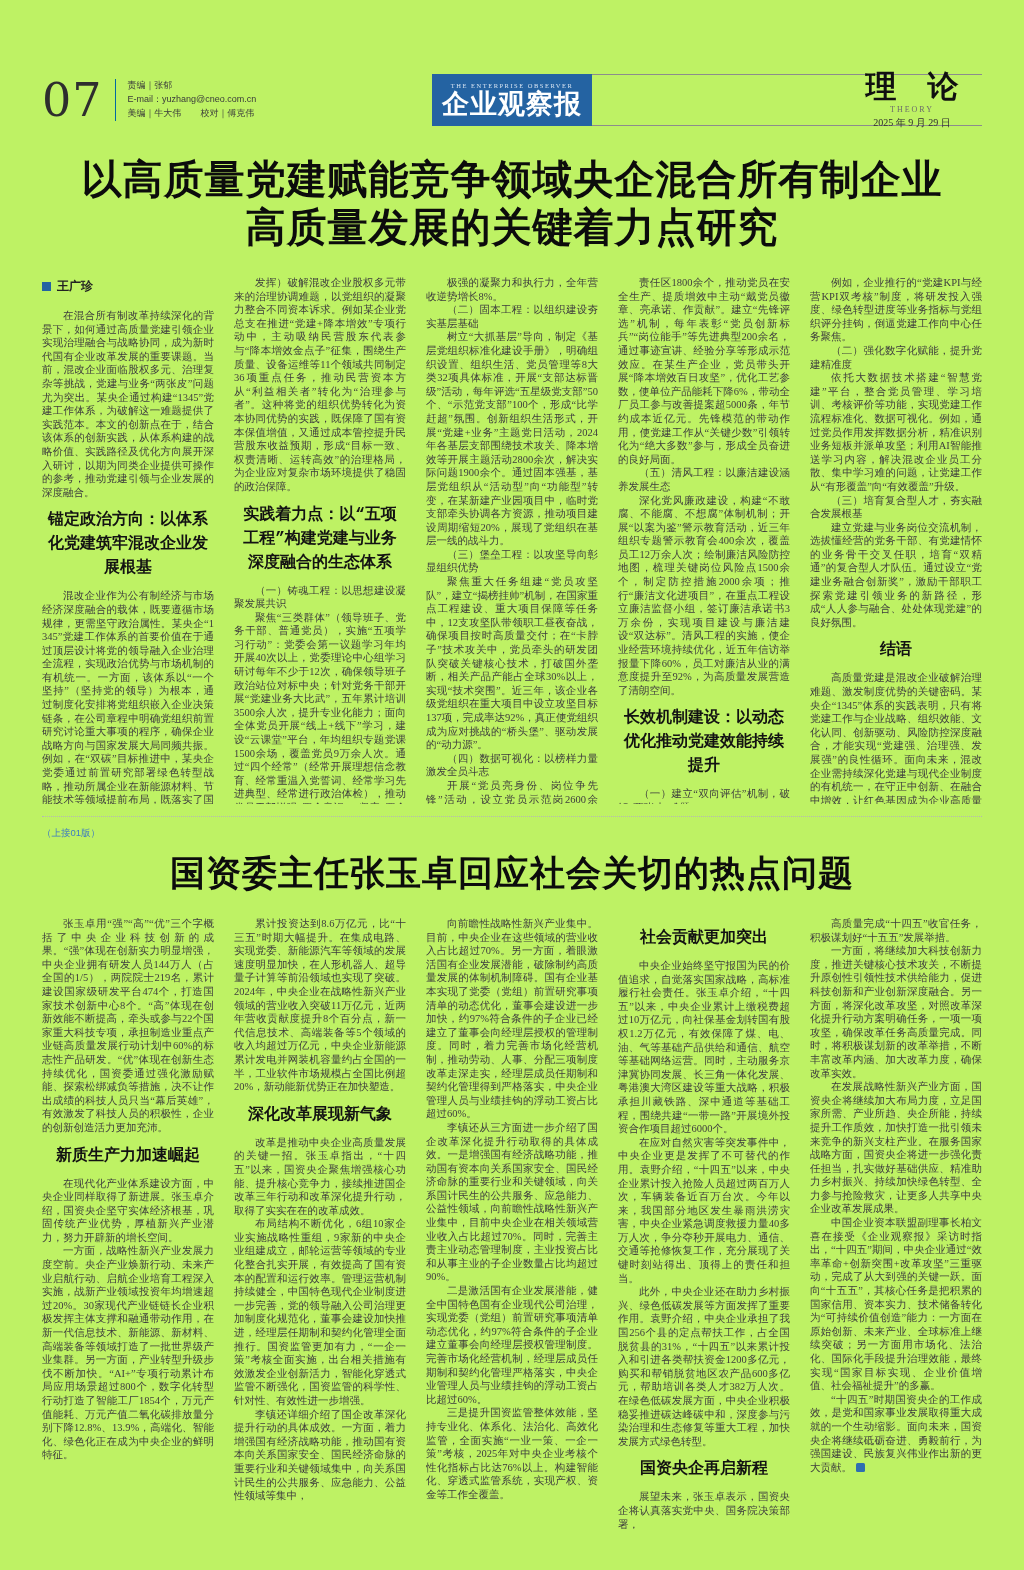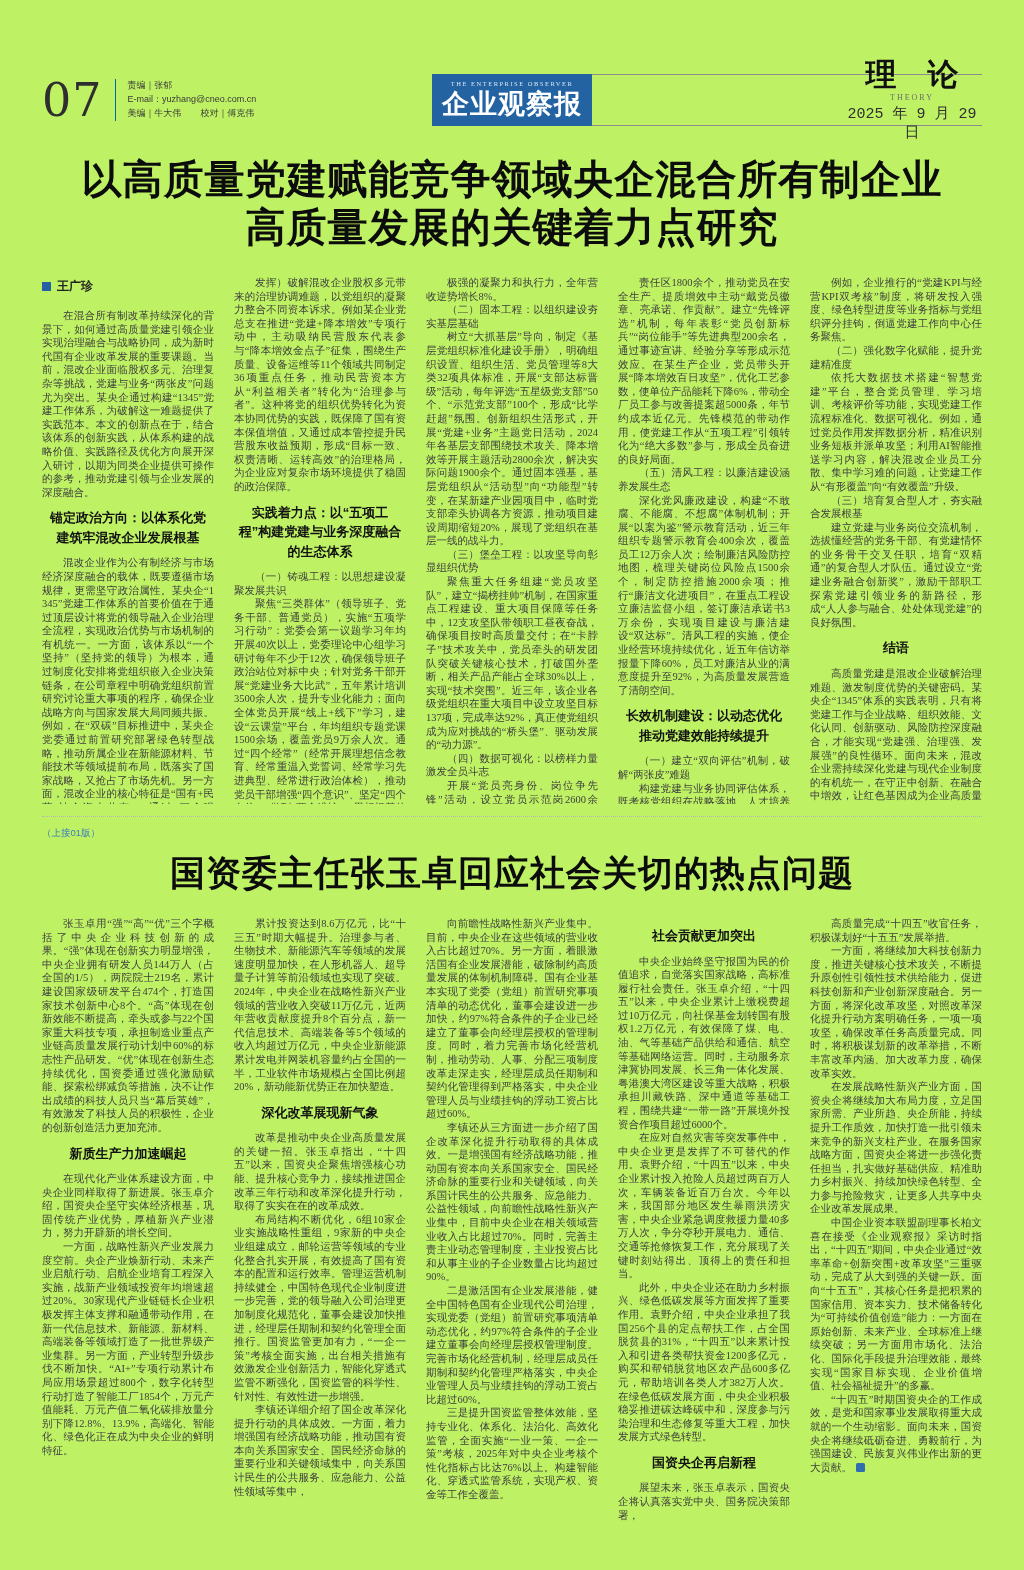--- a/index.html
+++ b/index.html
@@ -8,40 +8,40 @@
     box-sizing:border-box; padding:74px 42px 18px 42px; position:relative;
     font-family:"Liberation Serif","DejaVu Serif",serif; color:#3d3d3d; overflow:hidden;
   }
   
   .masthead { display:flex; align-items:stretch; height:52px; }
   .mast-left { flex:1 1 0; display:flex; align-items:center; }
   .page-num { font-family:"DejaVu Serif",serif; font-size:46px; line-height:1; color:#2e2e2e; letter-spacing:1px; }
   .editors { margin-left:12px; padding-left:12px; border-left:1px solid #0369a1;
              font-family:"Liberation Sans","DejaVu Sans",sans-serif; font-size:9px; color:#3a3a3a; line-height:1.55; }
   .mast-brand { width:152px; background:#2463a2; color:#fff; text-align:center;
-                display:flex; flex-direction:column; justify-content:space-between; padding:6px 4px; }
+                display:flex; flex-direction:column; justify-content:flex-end; padding:6px 4px; }
   .brand-en { font-size:6.5px; letter-spacing:1.5px; color:#d7e4f2; font-family:"Liberation Serif",serif; }
   .brand-cn { font-size:27px; font-weight:bold; letter-spacing:1px; line-height:1.15; }
   .mast-right { flex:1 1 0; display:flex; flex-direction:column; align-items:flex-end; justify-content:center;
                 border-top:1px solid #8c8c8c; border-bottom:1px solid #8c8c8c; }
   .sec-box { width:140px; text-align:center; }
   .section-cn { font-size:31px; font-weight:bold; color:#101010; line-height:1.1; }
   .section-en { font-size:8px; color:#6b6b6b; letter-spacing:2px; margin-top:1px; }
-  .pub-date { font-size:15px; color:#2f2f2f; margin-top:2px; font-family:Liberation Mono, monospace; }
+  .pub-date { font-size:10px; color:#2f2f2f; margin-top:2px; font-family:Liberation Serif, serif; }
   
   .headline1 { text-align:center; font-size:40px; font-weight:900; color:#0c0c0c;
                line-height:1.2; letter-spacing:1px; margin:30px 0 24px 0; }
   
   .cols { display:flex; gap:20px; }
   .col { flex:1 1 0; min-width:0; overflow:hidden; }
   .cols-a1 { height:528px; }
   .cols-a2 { height:612px; }
   .para { font-size:10.5px; line-height:13.6px; text-align:justify; text-indent:2em;
           margin:0; color:#3d3d3d; word-break:break-all; }
-  .col-head { font-family:Liberation Sans, sans-serif; font-size:13px; font-weight:bold;
+  .col-head { font-family:Liberation Mono, monospace; font-size:16px; font-weight:bold;
               color:#121212; text-align:center; line-height:1.5; margin:9px 2px; }
   .author { display:flex; align-items:center; gap:6px; margin:2px 0 14px 0;
             font-family:"Liberation Sans",sans-serif; font-size:12px; font-weight:bold; color:#222; }
   .sq { width:9px; height:9px; background:#2463a2; display:inline-block; flex:0 0 auto; }
   .pend::after { content:""; display:inline-block; width:9px; height:9px; background:#2f6fb0;
                  border-radius:1.5px; margin-left:4px; vertical-align:-1px; }
   
   .jump { border-top:1px dotted #b5b5b5; margin-top:12px; padding-top:5px; }
   .jump-note { font-family:"Liberation Sans",sans-serif; font-size:9.5px; color:#3f7cc0; }
   .headline2 { text-align:center; font-size:35px; font-weight:700; color:#0c0c0c;
@@ -102,21 +102,21 @@
     <div class="col">
         <p class="para">极强的凝聚力和执行力，全年营收逆势增长8%。</p>
         <p class="para">（二）固本工程：以组织建设夯实基层基础</p>
         <p class="para">树立“大抓基层”导向，制定《基层党组织标准化建设手册》，明确组织设置、组织生活、党员管理等8大类32项具体标准，开展“支部达标晋级”活动，每年评选“五星级党支部”50个、“示范党支部”100个，形成“比学赶超”氛围。创新组织生活形式，开展“党建+业务”主题党日活动，2024年各基层支部围绕技术攻关、降本增效等开展主题活动2800余次，解决实际问题1900余个。通过固本强基，基层党组织从“活动型”向“功能型”转变，在某新建产业园项目中，临时党支部牵头协调各方资源，推动项目建设周期缩短20%，展现了党组织在基层一线的战斗力。</p>
         <p class="para">（三）堡垒工程：以攻坚导向彰显组织优势</p>
         <p class="para">聚焦重大任务组建“党员攻坚队”，建立“揭榜挂帅”机制，在国家重点工程建设、重大项目保障等任务中，12支攻坚队带领职工昼夜奋战，确保项目按时高质量交付；在“卡脖子”技术攻关中，党员牵头的研发团队突破关键核心技术，打破国外垄断，相关产品产能占全球30%以上，实现“技术突围”。近三年，该企业各级党组织在重大项目中设立攻坚目标137项，完成率达92%，真正使党组织成为应对挑战的“桥头堡”、驱动发展的“动力源”。</p>
         <p class="para">（四）数据可视化：以榜样力量激发全员斗志</p>
         <p class="para">开展“党员亮身份、岗位争先锋”活动，设立党员示范岗2600余个、党员</p>
       </div>
     <div class="col">
-        <p class="para">责任区1800余个，推动党员在安全生产、提质增效中主动“戴党员徽章、亮承诺、作贡献”。建立“先锋评选”机制，每年表彰“党员创新标兵”“岗位能手”等先进典型200余名，通过事迹宣讲、经验分享等形成示范效应。在某生产企业，党员带头开展“降本增效百日攻坚”，优化工艺参数，使单位产品能耗下降6%，带动全厂员工参与改善提案超5000条，年节约成本近亿元。先锋模范的带动作用，使党建工作从“五项工程”引领转化为“绝大多数”参与，形成全员奋进的良好局面。</p>
+        <p class="para">责任区1800余个，推动党员在安全生产、提质增效中主动“戴党员徽章、亮承诺、作贡献”。建立“先锋评选”机制，每年表彰“党员创新标兵”“岗位能手”等先进典型200余名，通过事迹宣讲、经验分享等形成示范效应。在某生产企业，党员带头开展“降本增效百日攻坚”，优化工艺参数，使单位产品能耗下降6%，带动全厂员工参与改善提案超5000条，年节约成本近亿元。先锋模范的带动作用，使党建工作从“关键少数”引领转化为“绝大多数”参与，形成全员奋进的良好局面。</p>
         <p class="para">（五）清风工程：以廉洁建设涵养发展生态</p>
         <p class="para">深化党风廉政建设，构建“不敢腐、不能腐、不想腐”体制机制；开展“以案为鉴”警示教育活动，近三年组织专题警示教育会400余次，覆盖员工12万余人次；绘制廉洁风险防控地图，梳理关键岗位风险点1500余个，制定防控措施2000余项；推行“廉洁文化进项目”，在重点工程设立廉洁监督小组，签订廉洁承诺书3万余份，实现项目建设与廉洁建设“双达标”。清风工程的实施，使企业经营环境持续优化，近五年信访举报量下降60%，员工对廉洁从业的满意度提升至92%，为高质量发展营造了清朗空间。</p>
         <h3 class="col-head">长效机制建设：以动态优化推动党建效能持续提升</h3>
         <p class="para">（一）建立“双向评估”机制，破解“两张皮”难题</p>
         <p class="para">构建党建与业务协同评估体系，既考核党组织在战略落地、人才培养等方面的贡献度，又将业务指标完成情况纳入党建成效评价，避免“各吹各的号”。</p>
       </div>
     <div class="col">
         <p class="para">例如，企业推行的“党建KPI与经营KPI双考核”制度，将研发投入强度、绿色转型进度等业务指标与党组织评分挂钩，倒逼党建工作向中心任务聚焦。</p>
         <p class="para">（二）强化数字化赋能，提升党建精准度</p>
         <p class="para">依托大数据技术搭建“智慧党建”平台，整合党员管理、学习培训、考核评价等功能，实现党建工作流程标准化、数据可视化。例如，通过党员作用发挥数据分析，精准识别业务短板并派单攻坚；利用AI智能推送学习内容，解决混改企业员工分散、集中学习难的问题，让党建工作从“有形覆盖”向“有效覆盖”升级。</p>
@@ -134,21 +134,21 @@
   <h2 class="headline2">国资委主任张玉卓回应社会关切的热点问题</h2>
 
   <section class="cols cols-a2">
     <div class="col">
         <p class="para">张玉卓用“强”“高”“优”三个字概括了中央企业科技创新的成果。“强”体现在创新实力明显增强，中央企业拥有研发人员144万人（占全国的1/5），两院院士219名，累计建设国家级研发平台474个，打造国家技术创新中心8个。“高”体现在创新效能不断提高，牵头或参与22个国家重大科技专项，承担制造业重点产业链高质量发展行动计划中60%的标志性产品研发。“优”体现在创新生态持续优化，国资委通过强化激励赋能、探索松绑减负等措施，决不让作出成绩的科技人员只当“幕后英雄”，有效激发了科技人员的积极性，企业的创新创造活力更加充沛。</p>
         <h3 class="col-head">新质生产力加速崛起</h3>
         <p class="para">在现代化产业体系建设方面，中央企业同样取得了新进展。张玉卓介绍，国资央企坚守实体经济根基，巩固传统产业优势，厚植新兴产业潜力，努力开辟新的增长空间。</p>
         <p class="para">一方面，战略性新兴产业发展力度空前。央企产业焕新行动、未来产业启航行动、启航企业培育工程深入实施，战新产业领域投资年均增速超过20%。30家现代产业链链长企业积极发挥主体支撑和融通带动作用，在新一代信息技术、新能源、新材料、高端装备等领域打造了一批世界级产业集群。另一方面，产业转型升级步伐不断加快。“AI+”专项行动累计布局应用场景超过800个，数字化转型行动打造了智能工厂1854个，万元产值能耗、万元产值二氧化碳排放量分别下降12.8%、13.9%，高端化、智能化、绿色化正在成为中央企业的鲜明特征。</p>
       </div>
     <div class="col">
-        <p class="para">累计投资达到8.6万亿元，比“十三五”时期大幅提升。治理参与者、生物技术、新能源汽车等领域的发展速度明显加快，在人形机器人、超导量子计算等前沿领域也实现了突破。2024年，中央企业在战略性新兴产业领域的营业收入突破11万亿元，近两年营收贡献度提升8个百分点，新一代信息技术、高端装备等5个领域的收入均超过万亿元，中央企业新能源累计发电并网装机容量约占全国的一半，工业软件市场规模占全国比例超20%，新动能新优势正在加快塑造。</p>
+        <p class="para">累计投资达到8.6万亿元，比“十三五”时期大幅提升。在集成电路、实现党委、新能源汽车等领域的发展速度明显加快，在人形机器人、超导量子计算等前沿领域也实现了突破。2024年，中央企业在战略性新兴产业领域的营业收入突破11万亿元，近两年营收贡献度提升8个百分点，新一代信息技术、高端装备等5个领域的收入均超过万亿元，中央企业新能源累计发电并网装机容量约占全国的一半，工业软件市场规模占全国比例超20%，新动能新优势正在加快塑造。</p>
         <h3 class="col-head">深化改革展现新气象</h3>
         <p class="para">改革是推动中央企业高质量发展的关键一招。张玉卓指出，“十四五”以来，国资央企聚焦增强核心功能、提升核心竞争力，接续推进国企改革三年行动和改革深化提升行动，取得了实实在在的改革成效。</p>
         <p class="para">布局结构不断优化，6组10家企业实施战略性重组，9家新的中央企业组建成立，邮轮运营等领域的专业化整合扎实开展，有效提高了国有资本的配置和运行效率。管理运营机制持续健全，中国特色现代企业制度进一步完善，党的领导融入公司治理更加制度化规范化，董事会建设加快推进，经理层任期制和契约化管理全面推行。国资监管更加有力，“一企一策”考核全面实施，出台相关措施有效激发企业创新活力，智能化穿透式监管不断强化，国资监管的科学性、针对性、有效性进一步增强。</p>
         <p class="para">李镇还详细介绍了国企改革深化提升行动的具体成效。一方面，着力增强国有经济战略功能，推动国有资本向关系国家安全、国民经济命脉的重要行业和关键领域集中，向关系国计民生的公共服务、应急能力、公益性领域等集中，</p>
       </div>
     <div class="col">
         <p class="para">向前瞻性战略性新兴产业集中。目前，中央企业在这些领域的营业收入占比超过70%。另一方面，着眼激活国有企业发展潜能，破除制约高质量发展的体制机制障碍。国有企业基本实现了党委（党组）前置研究事项清单的动态优化，董事会建设进一步加快，约97%符合条件的子企业已经建立了董事会向经理层授权的管理制度。同时，着力完善市场化经营机制，推动劳动、人事、分配三项制度改革走深走实，经理层成员任期制和契约化管理得到严格落实，中央企业管理人员与业绩挂钩的浮动工资占比超过60%。</p>
         <p class="para">李镇还从三方面进一步介绍了国企改革深化提升行动取得的具体成效。一是增强国有经济战略功能，推动国有资本向关系国家安全、国民经济命脉的重要行业和关键领域，向关系国计民生的公共服务、应急能力、公益性领域，向前瞻性战略性新兴产业集中，目前中央企业在相关领域营业收入占比超过70%。同时，完善主责主业动态管理制度，主业投资占比和从事主业的子企业数量占比均超过90%。</p>
         <p class="para">二是激活国有企业发展潜能，健全中国特色国有企业现代公司治理，实现党委（党组）前置研究事项清单动态优化，约97%符合条件的子企业建立董事会向经理层授权管理制度。完善市场化经营机制，经理层成员任期制和契约化管理严格落实，中央企业管理人员与业绩挂钩的浮动工资占比超过60%。</p>
         <p class="para">三是提升国资监管整体效能，坚持专业化、体系化、法治化、高效化监管，全面实施“一业一策、一企一策”考核，2025年对中央企业考核个性化指标占比达76%以上。构建智能化、穿透式监管系统，实现产权、资金等工作全覆盖。</p>

